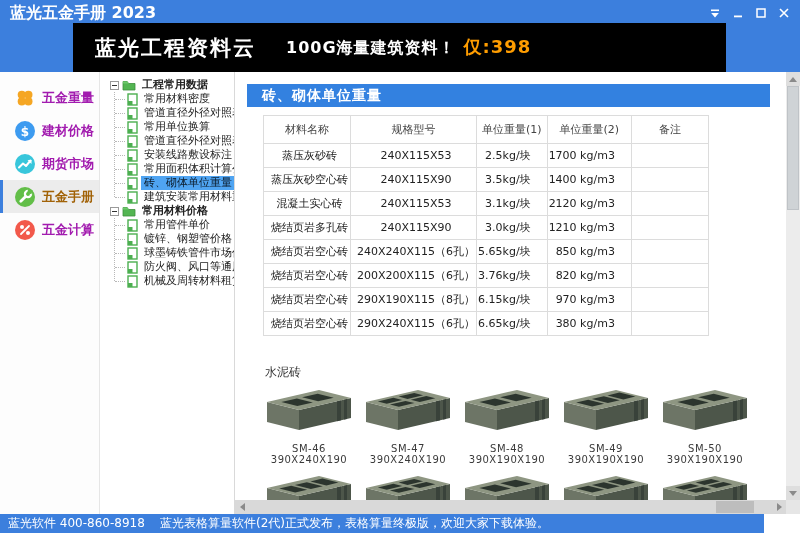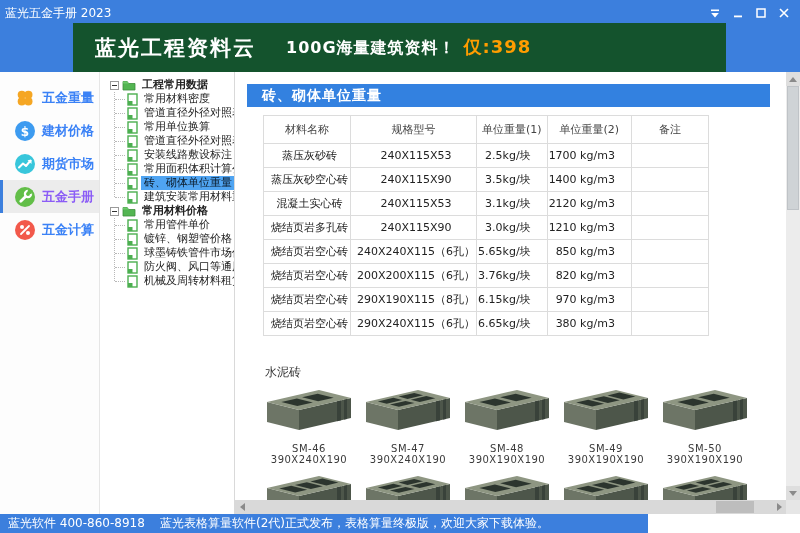--- a/index.html
+++ b/index.html
@@ -2,21 +2,21 @@
 <html><head>
 <meta charset="utf-8">
 <style>
   html,body{margin:0;padding:0;}
   body{width:800px;height:533px;position:relative;overflow:hidden;background:#fff;
        font-family:"DejaVu Sans","Liberation Sans",sans-serif;-webkit-font-smoothing:antialiased;}
 
   
   .titlebar{position:absolute;left:0;top:0;width:800px;height:26px;background:#3C7FDD;
             color:#fff;display:flex;align-items:center;z-index:5;}
-  .title-text{font-size:12px;padding-left:5px;flex:1;}
+  .title-text{font-size:16px;padding-left:10px;flex:1;font-weight:bold;}
   .win-controls{display:flex;align-items:center;padding-right:5px;}
   .win-btn{width:23px;height:20px;display:flex;align-items:center;justify-content:center;cursor:pointer;}
 
   
   .banner-row{position:absolute;left:0;top:26px;width:800px;height:46px;background:#3C7FDD;}
   .banner-green{position:absolute;left:73px;top:23px;width:653px;height:49px;background:#35A355;
                 display:flex;align-items:center;z-index:6;}
   .brand{width:205px;text-align:center;font-size:21px;font-weight:bold;color:#fff;letter-spacing:2px;}
   .promo{flex:1;padding-left:8px;}
   .promo-line1{font-size:16px;font-weight:bold;color:#fff;letter-spacing:1px;line-height:20px;}
@@ -27,22 +27,22 @@
   .main{position:absolute;left:0;top:72px;width:800px;height:442px;background:#fff;}
 
   
   .sidebar{position:absolute;left:0;top:0;width:100px;height:100%;background:#fdfdfd;
            border-right:1px solid #e6e6e6;box-sizing:border-box;padding-top:9px;}
   .side-item{height:33px;display:flex;align-items:center;padding-left:15px;position:relative;cursor:pointer;}
   .side-item.active{background:#ececec;}
   .side-item.active::before{content:"";position:absolute;left:0;top:0;bottom:0;width:3px;background:#3C7FDD;}
   .side-icon{width:20px;height:20px;border-radius:50%;display:flex;align-items:center;justify-content:center;
              margin-right:7px;flex:none;}
-  .side-label{font-size:13px;font-weight:bold;color:#3b82f6;}
-  .side-item.active .side-label{color:#8b5cf6;}
+  .side-label{font-size:13px;font-weight:bold;color:#a21caf;}
+  .side-item.active .side-label{color:#a16207;}
 
   
   .treepanel{position:absolute;left:100px;top:0;width:135px;height:100%;background:#fff;
              border-right:1px solid #d9d9d9;box-sizing:border-box;padding-top:6px;overflow:hidden;}
   .tree-row{height:14px;line-height:14px;display:flex;align-items:center;white-space:nowrap;
             font-size:11px;color:#222;cursor:pointer;overflow:hidden;}
   .tree-root{padding-left:10px;font-weight:bold;}
   .expand-box{width:9px;height:9px;border:1px solid #9a9a9a;background:#fff;position:relative;
               flex:none;box-sizing:border-box;margin-right:3px;}
   .expand-box::after{content:"";position:absolute;left:1px;right:1px;top:3px;border-top:1px solid #333;}
@@ -87,21 +87,21 @@
   .hs-thumb{position:absolute;left:481px;top:1px;width:38px;height:12px;background:#bdbdbd;}
   .vscroll{position:absolute;right:0;top:0;width:14px;height:428px;background:#ececec;}
   .vs-arrow{position:absolute;left:0;width:14px;height:14px;display:flex;align-items:center;justify-content:center;background:#dedede;}
   .vs-up{top:0;} .vs-down{bottom:0;}
   .tri-u{width:0;height:0;border-left:4px solid transparent;border-right:4px solid transparent;border-bottom:5px solid #8a8a8a;}
   .tri-d{width:0;height:0;border-left:4px solid transparent;border-right:4px solid transparent;border-top:5px solid #8a8a8a;}
   .vs-thumb{position:absolute;left:1px;top:14px;width:12px;height:124px;background:#cfd3d6;border:1px solid #bfc3c7;box-sizing:border-box;}
   .scroll-corner{position:absolute;right:0;bottom:0;width:14px;height:14px;background:#e6e6e6;}
 
   
-  .statusbar{position:absolute;left:0;bottom:0;width:648px;height:19px;background:#3C7FDD;color:#fff;
+  .statusbar{position:absolute;left:0;bottom:0;width:764px;height:19px;background:#3C7FDD;color:#fff;
              font-size:12px;display:flex;align-items:center;}
   .status-left{padding-left:8px;width:152px;flex:none;}
   .status-center{flex:1;}
 </style>
 </head>
 <body>
 
 <div class="titlebar" style="background: rgb(60, 127, 221);">
   <span class="title-text">蓝光五金手册 2023</span>
   <div class="win-controls">
@@ -123,21 +123,21 @@
     </span>
     <span class="win-btn">
       <svg width="10" height="10" viewBox="0 0 10 10">
           <path d="M1 1 L9 9 M9 1 L1 9" stroke="#fff" stroke-width="1.6"></path>
         </svg>
     </span>
   </div>
 </div>
 
 <div class="banner-row" style="background: rgb(60, 127, 221);"></div>
-<div class="banner-green" style="background: #14532d;">
+<div class="banner-green" style="background: #000000;">
   <div class="brand">蓝光工程资料云</div>
   <div class="promo">
     <div class="promo-line1">
       <span>100G海量建筑资料！</span><span class="promo-price" style="color: rgb(255, 157, 0);">仅:398</span>
     </div>
   </div>
 </div>
 
 <div class="main">
 

